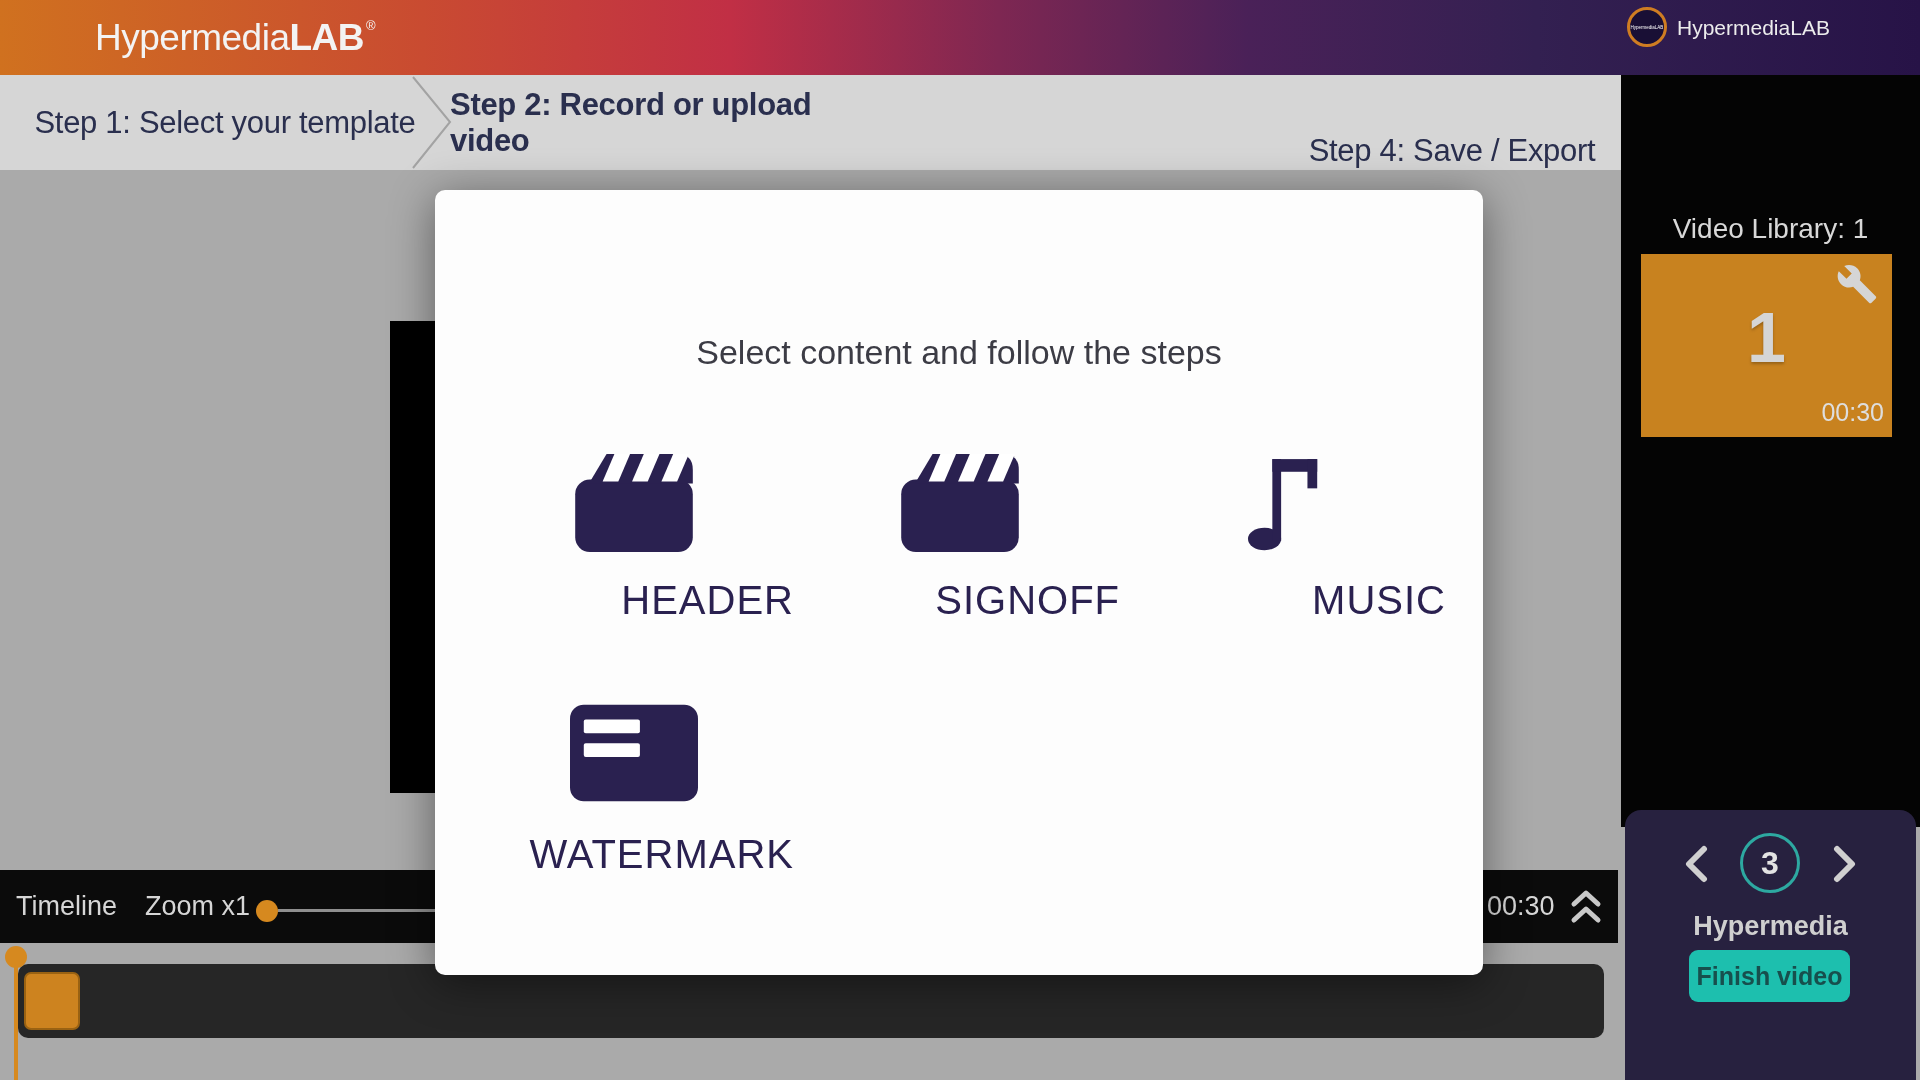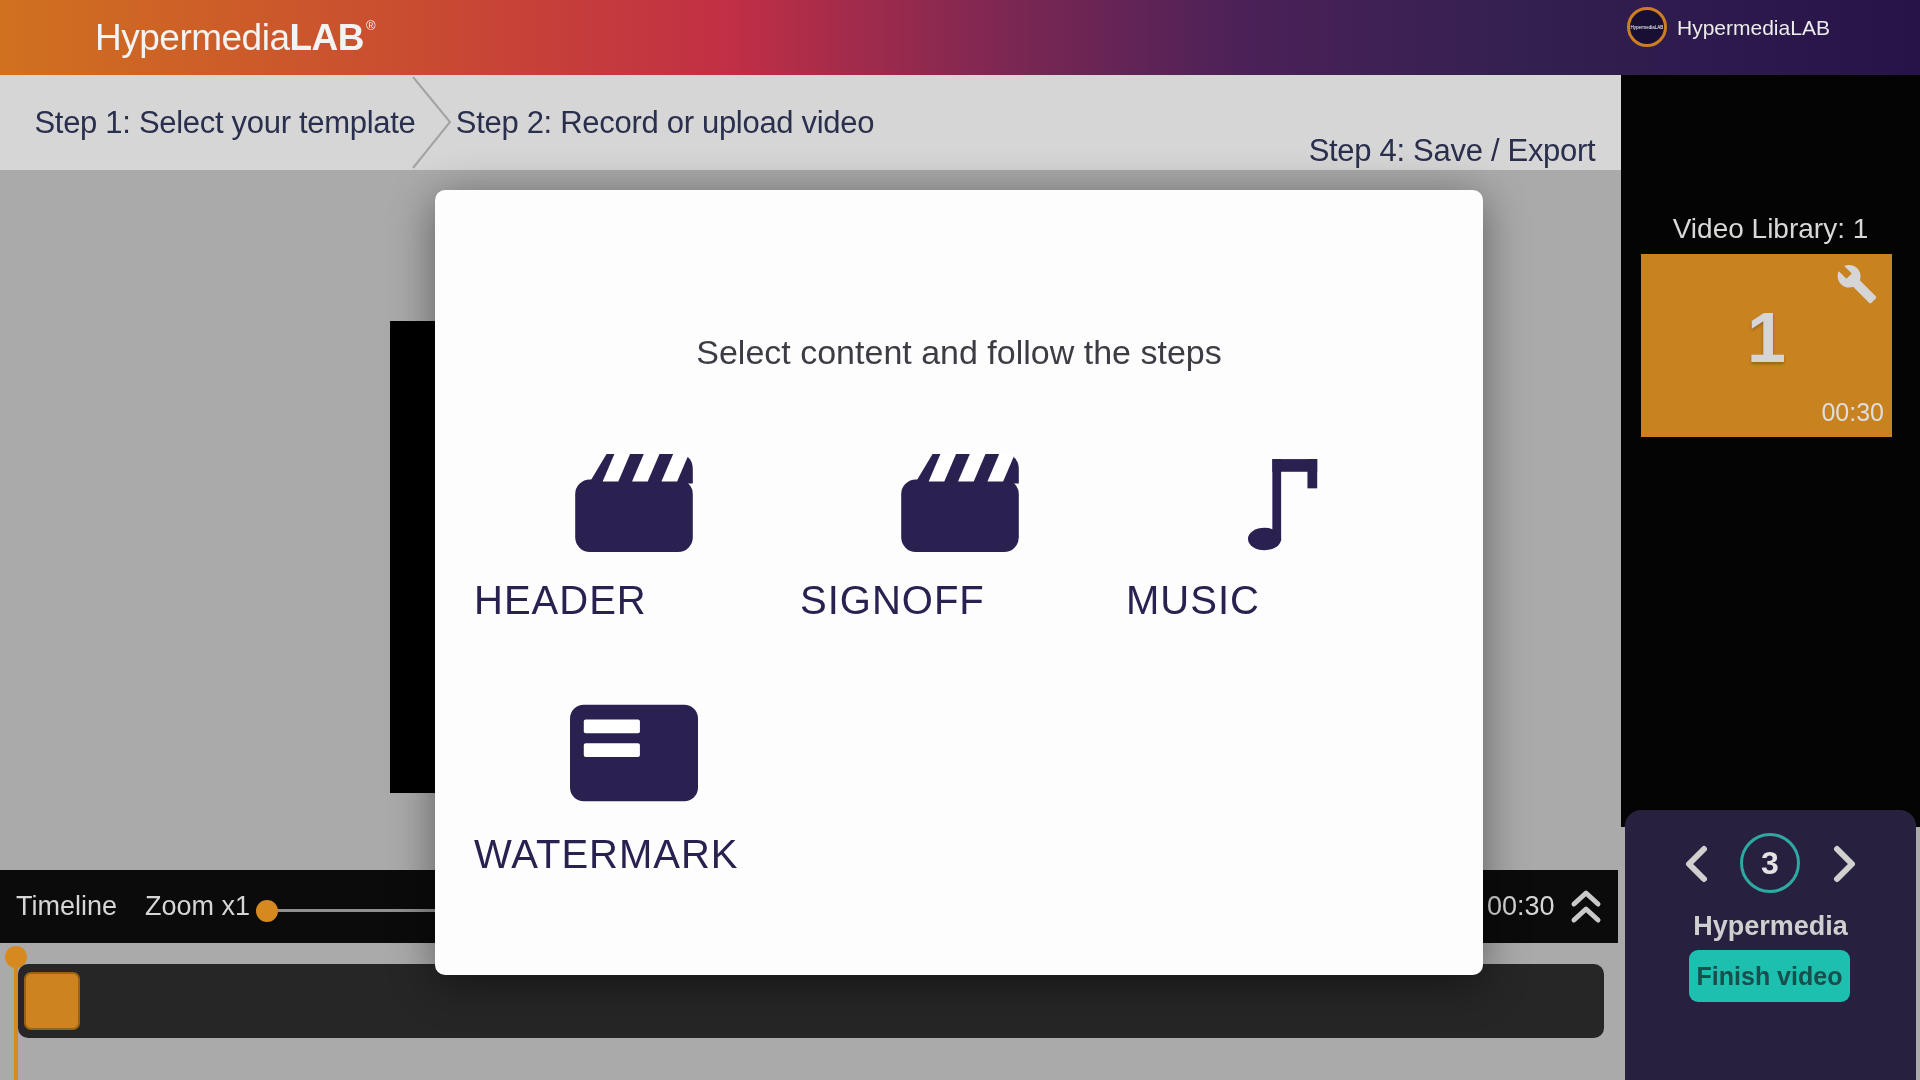--- a/index.html
+++ b/index.html
@@ -15,21 +15,21 @@
   #account { position:absolute; right:0; top:0; width:400px; height:75px; display:flex; align-items:center; }
   #avatar { position:absolute; left:107px; top:7px; width:40px; height:40px; border-radius:50%;
     border:3px solid #cf7d22; background:#190f35; color:#fff; font-size:4.5px; display:flex; align-items:center; justify-content:center; }
   #account-name { position:absolute; left:157px; top:0; height:55px; display:flex; align-items:center; color:#ececec; font-size:21px; }
 
   
   #tabbar { position:absolute; left:0; top:75px; width:1621px; height:101px; background:#d6d6d6; }
   .tab-label { position:absolute; top:0; height:95px; display:flex; align-items:center; justify-content:center;
     color:#2a2f4e; font-size:31px; letter-spacing:-0.3px; }
   #tab1 { left:0; width:450px; }
-  #tab2 { left:450px; width:430px; }
+  #tab2 { left:450px; width:430px;font-weight:bold; }
   #tab4 { left:1283px; width:338px;margin-top:28px; }
   #tab3 { position:absolute; left:843px; top:0; width:440px; height:95px; background:#dd8c15;
     clip-path:polygon(0 0, calc(100% - 37px) 0, 100% 50%, calc(100% - 37px) 100%, 0 100%, 37px 50%);
     display:flex; align-items:center; justify-content:center; color:#faf0e4; font-size:31px; }
   #tab-sep1 { position:absolute; left:411px; top:0; width:42px; height:95px; }
 
   
   #sidebar { position:absolute; left:1621px; top:75px; width:299px; height:752px; background:#040404; }
   #library-title { position:absolute; left:0; top:138px; width:299px; text-align:center; color:#d8d8d8; font-size:28px; }
   #thumb { position:absolute; left:20px; top:179px; width:251px; height:183px; background:#c8821f; }
@@ -64,21 +64,21 @@
   #playhead-dot { position:absolute; left:5px; top:946px; width:22px; height:22px; border-radius:50%; background:#d6891f; cursor:pointer; z-index:6; }
   #playhead-line { position:absolute; left:14px; top:957px; width:4px; height:123px; background:#d6891f; z-index:6; }
   #track { position:absolute; left:18px; top:964px; width:1586px; height:74px; background:#262626; border-radius:10px; }
   #clip { position:absolute; left:6px; top:8px; width:56px; height:58px; background:#cd831f; border:2px solid #9a6212; border-radius:7px; cursor:pointer; }
 
   
   #modal { position:absolute; left:435px; top:190px; width:1048px; height:785px; background:#fdfdfd; border-radius:10px;
     box-shadow:0 8px 45px rgba(0,0,0,0.45); z-index:40; }
   #modal-title { position:absolute; left:0; top:55px; width:1048px; text-align:center; color:#303039; font-size:50px; letter-spacing:-1px; }
   #modal-subtitle { position:absolute; left:0; top:143px; width:1048px; text-align:center; color:#3c3c45; font-size:34px; }
-  .option { position:absolute; width:320px; text-align:left; cursor:pointer; }
+  .option { position:absolute; width:320px; text-align:right; cursor:pointer; }
   .option .icon-wrap { height:100px; display:flex; align-items:flex-end; justify-content:center; }
   .option .opt-label { margin-top:26px; color:#2a2150; font-size:40px; letter-spacing:1px; }
   #opt-header   { left:39px;  top:262px; }
   #opt-signoff  { left:365px; top:262px; }
   #opt-music    { left:691px; top:262px; }
   #opt-watermark{ left:39px;  top:512px; }
   #opt-watermark .opt-label { margin-top:30px; }
 </style>
 </head>
 <body>

